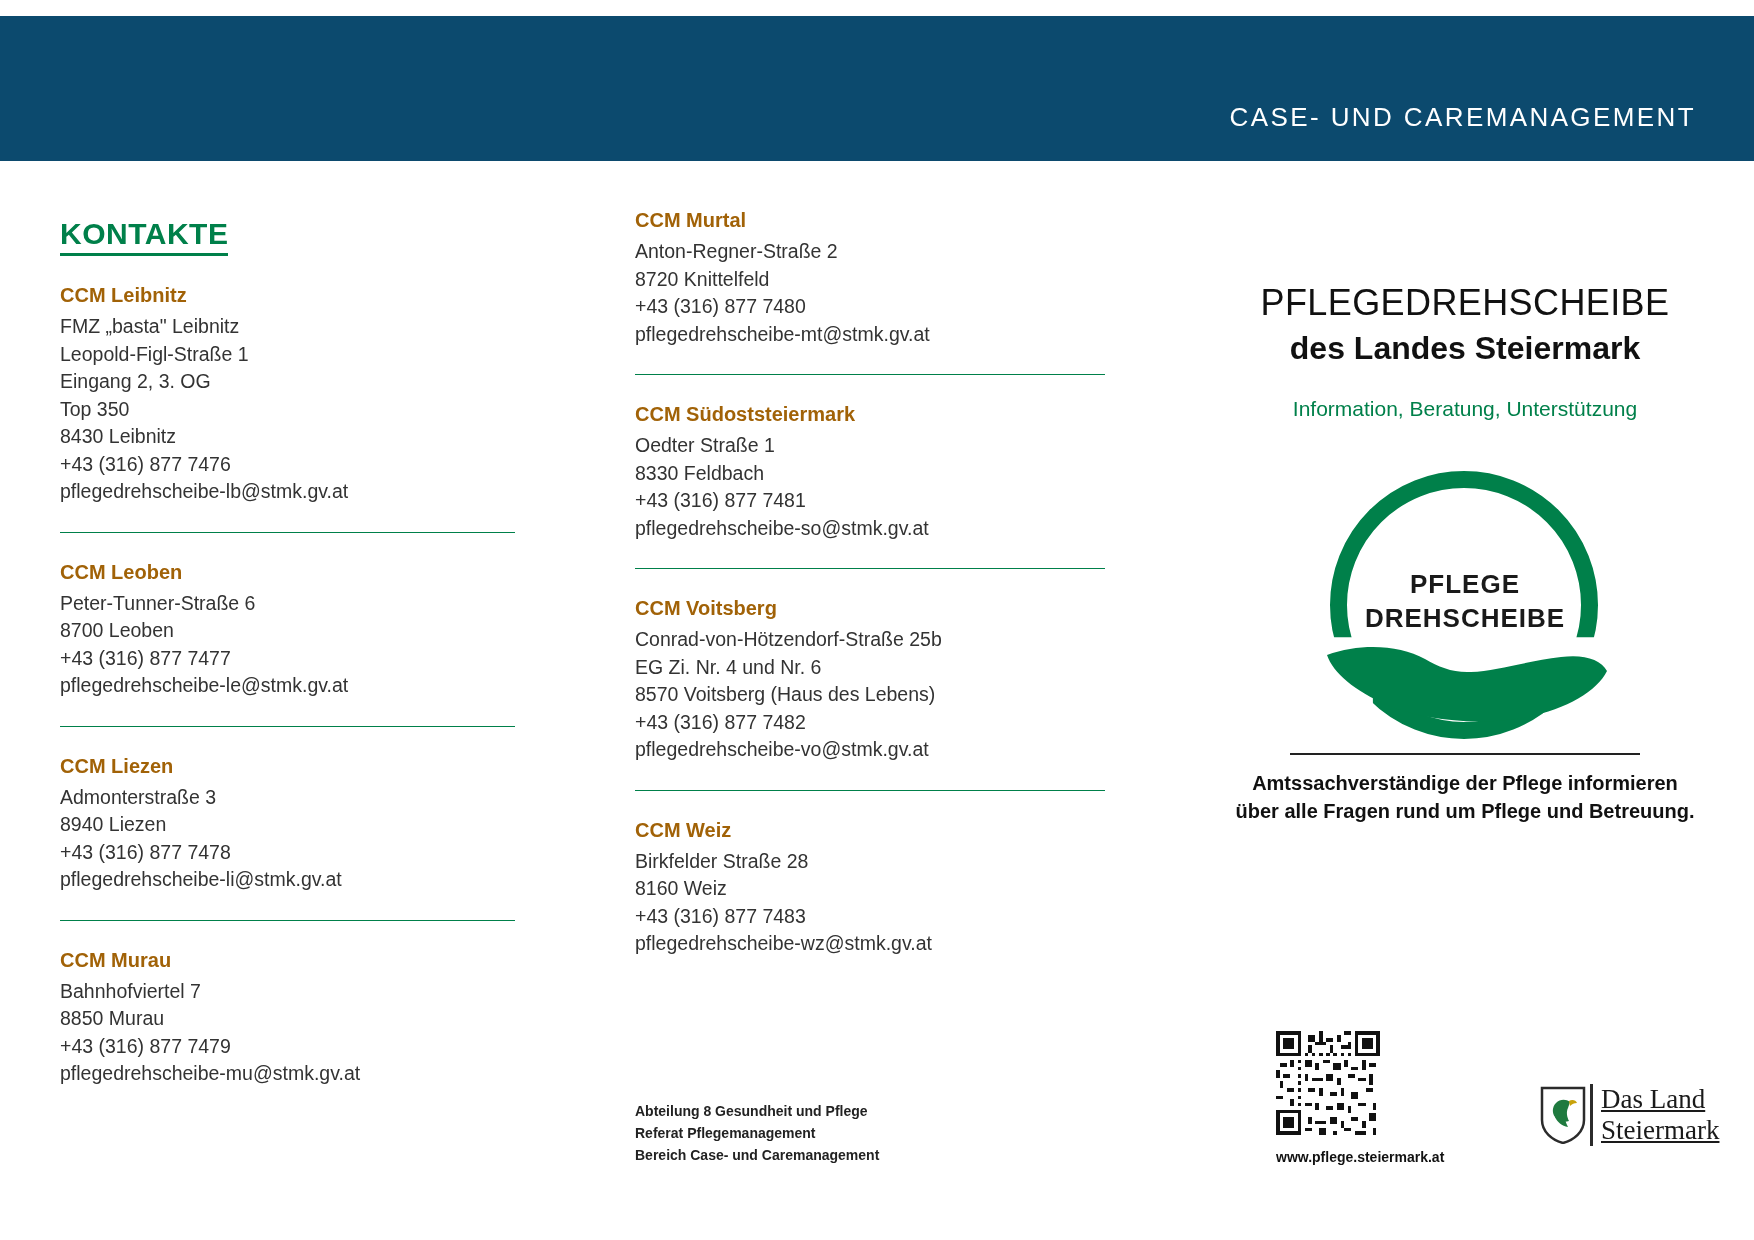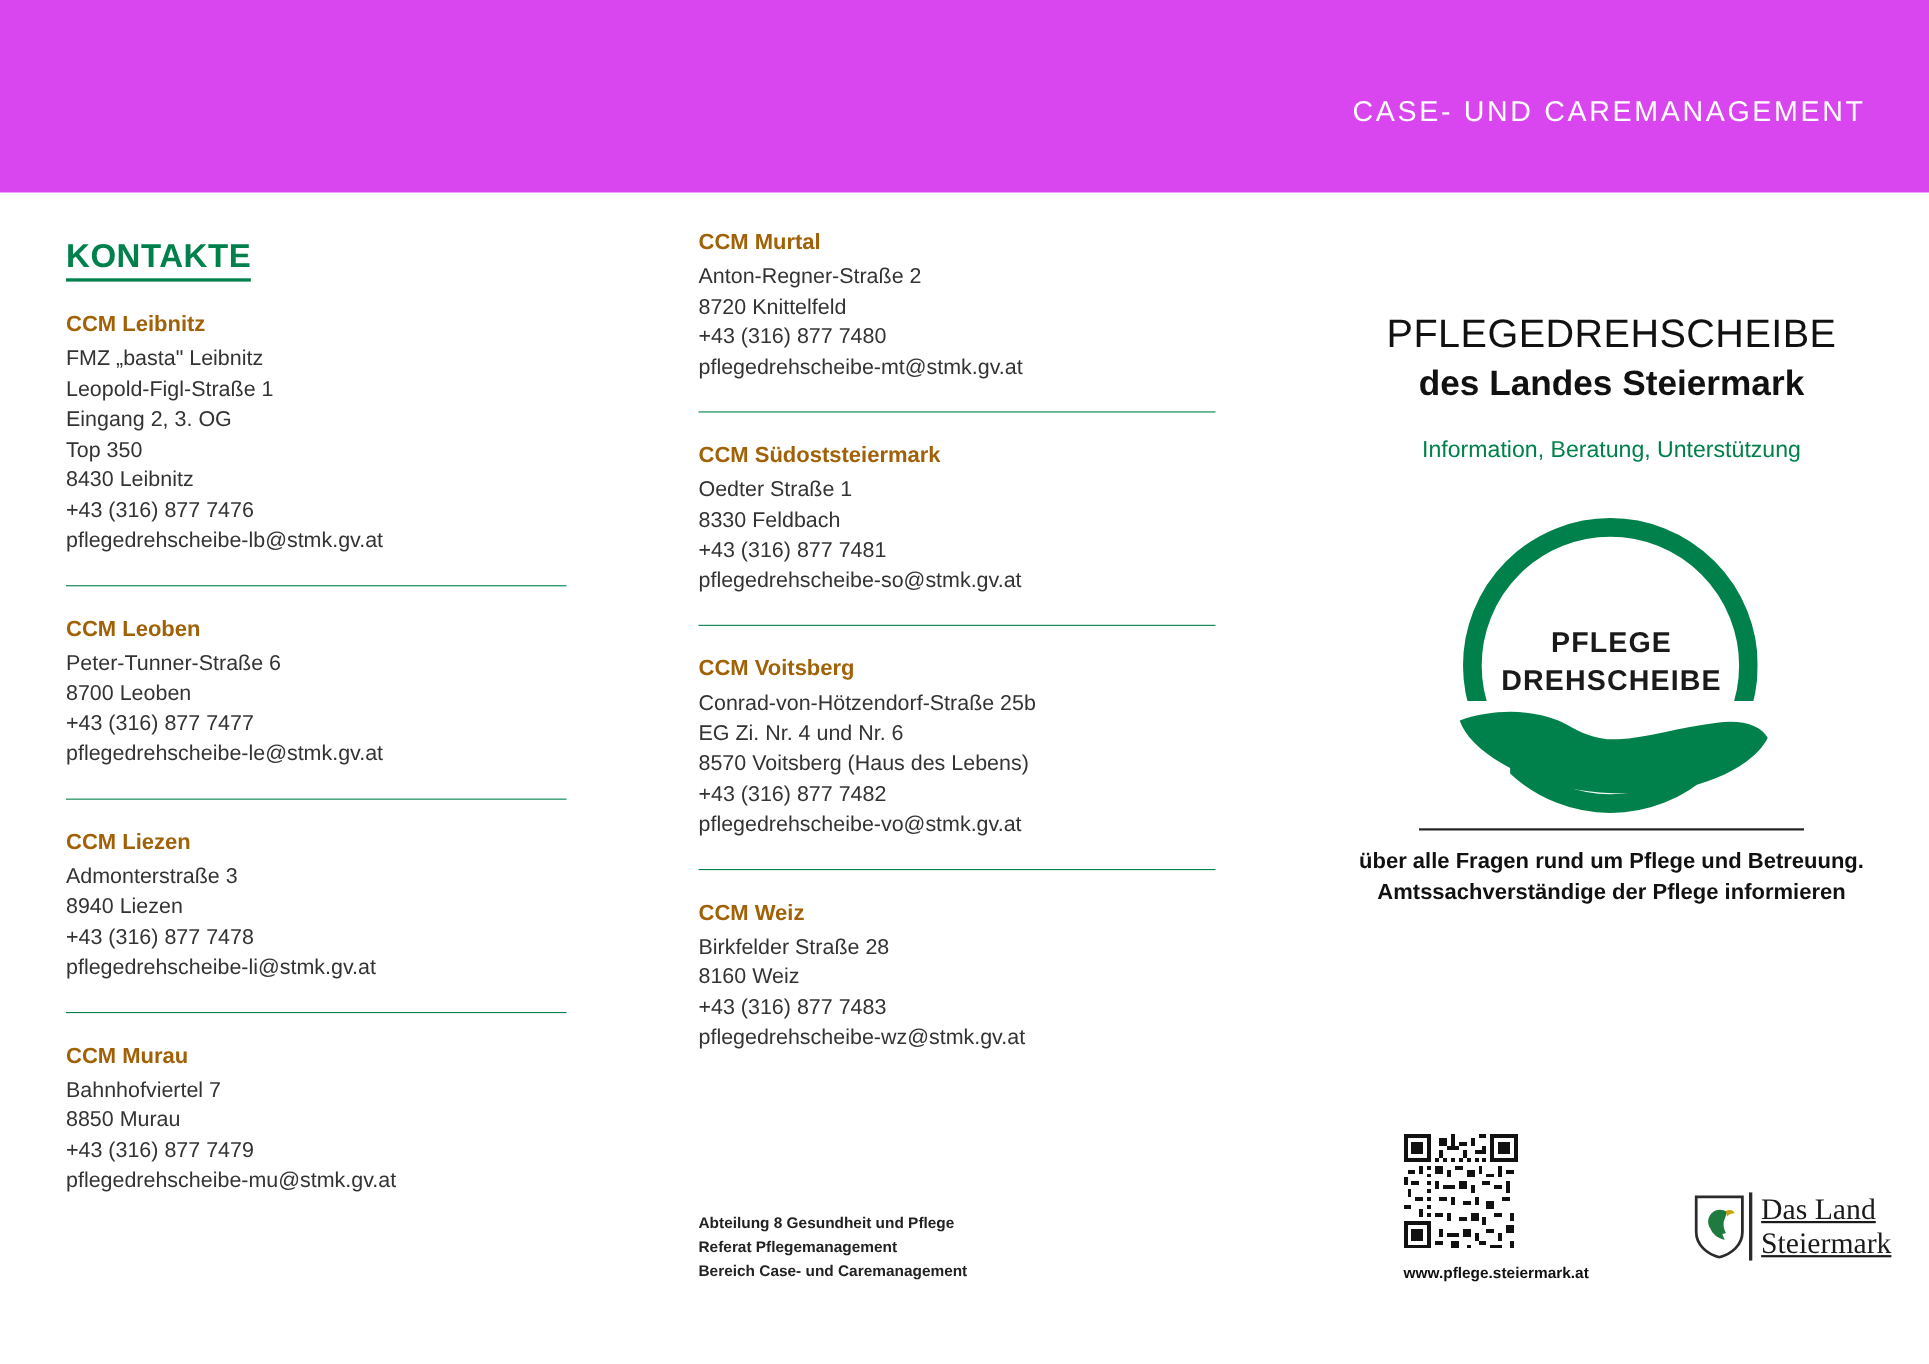--- a/index.html
+++ b/index.html
@@ -13,24 +13,24 @@
     font-family: "Liberation Sans", sans-serif;
     color: #1a1a1a;
     position: relative;
     overflow: hidden;
   }
 
   
   .header-band {
     position: absolute;
     left: 0;
-    top: 0;
+    top: 16px;
     width: 1754px;
-    height: 175px;
-    background: #d946ef;
+    height: 145px;
+    background: #0c4a6e;
   }
   .header-title {
     position: absolute;
     right: 58px;
     top: 86px;
     color: #ffffff;
     font-size: 26px;
     letter-spacing: 2.4px;
     font-weight: 400;
     white-space: nowrap;
@@ -332,22 +332,22 @@
         <div>DREHSCHEIBE</div>
       </div>
       <svg class="logo-hand" viewBox="0 0 290 86">
         <path d="M6 16 C 40 4, 78 6, 104 20 C 118 28, 132 34, 150 33 C 176 32, 206 22, 240 18 C 262 15, 280 20, 286 32 C 276 52, 246 70, 206 78 C 160 87, 104 82, 66 66 C 34 52, 12 34, 6 16 Z" fill="#00804a"></path>
         <path d="M18 22 C 52 40, 96 52, 140 52 C 176 52, 214 44, 244 30" fill="none" stroke="#ffffff" stroke-width="3" opacity="0.0"></path>
       </svg>
     </div>
 
     <hr class="logo-rule">
     <div class="brand-note">
+      <div>Amtssachverständige der Pflege informieren</div>
       <div>über alle Fragen rund um Pflege und Betreuung.</div>
-      <div>Amtssachverständige der Pflege informieren</div>
     </div>
   </div>
 
   <div class="imprint">
     <div>Abteilung 8 Gesundheit und Pflege</div>
     <div>Referat Pflegemanagement</div>
     <div>Bereich Case- und Caremanagement</div>
   </div>
 
   <div class="qr-area">

